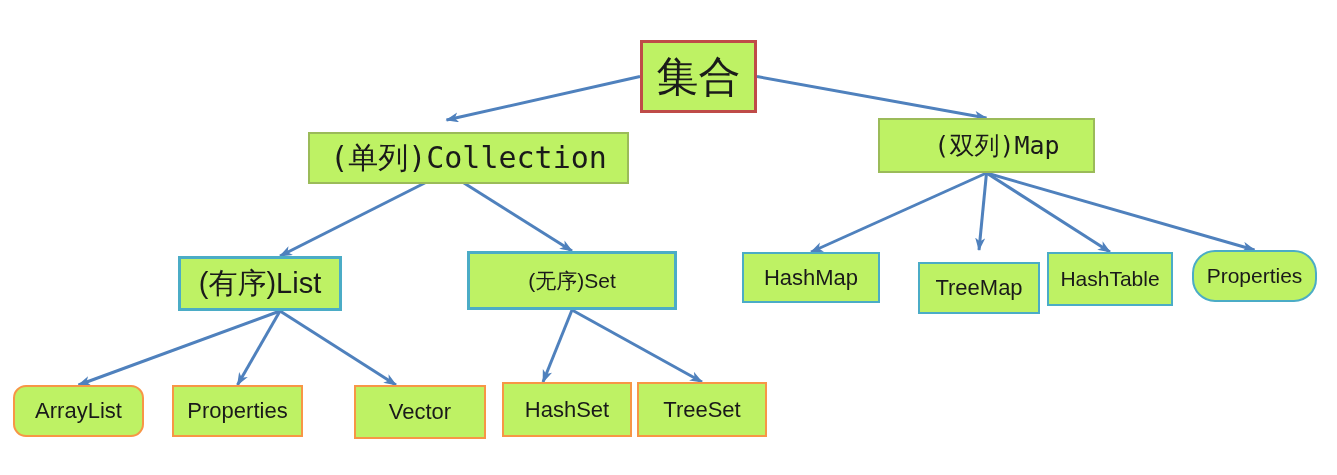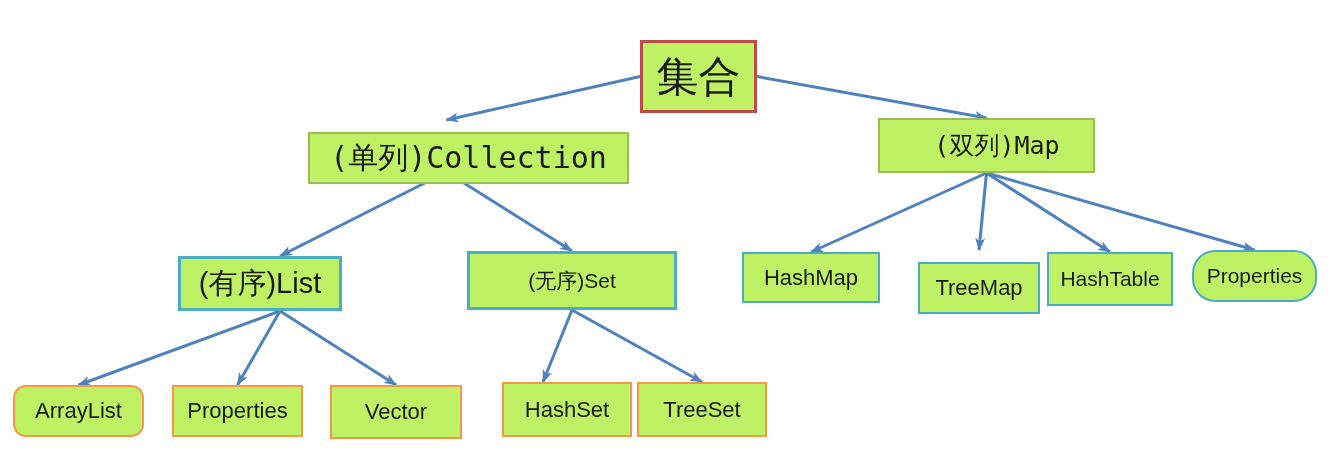--- a/index.html
+++ b/index.html
@@ -78,16 +78,16 @@
   <div class="node" id="n-collection" style="border-color: rgb(155, 187, 89);">(单列)Collection</div>
   <div class="node" id="n-map" style="border-color: rgb(155, 187, 89); padding-left: 21px;">(双列)Map</div>
   <div class="node" id="n-list" style="border-color: rgb(75, 172, 198);">(有序)List</div>
   <div class="node" id="n-set" style="border-color: rgb(75, 172, 198);">(无序)Set</div>
   <div class="node" id="n-hashmap" style="border-color: rgb(75, 172, 198);">HashMap</div>
   <div class="node" id="n-treemap" style="border-color: rgb(75, 172, 198); margin-top: 12px;">TreeMap</div>
   <div class="node" id="n-hashtable" style="border-color: rgb(75, 172, 198);">HashTable</div>
   <div class="node" id="n-properties" style="border-color: rgb(75, 172, 198); border-radius: 23px;">Properties</div>
   <div class="node" id="n-arraylist" style="border-color: rgb(247, 150, 70); border-radius: 13px;">ArrayList</div>
   <div class="node" id="n-linkedlist" style="border-color: rgb(247, 150, 70);">Properties</div>
-  <div class="node" id="n-vector" style="border-color: rgb(247, 150, 70);">Vector</div>
+  <div class="node" id="n-vector" style="border-color: rgb(247, 150, 70); margin-left: 24px;">Vector</div>
   <div class="node" id="n-hashset" style="border-color: rgb(247, 150, 70);">HashSet</div>
   <div class="node" id="n-treeset" style="border-color: rgb(247, 150, 70);">TreeSet</div>
 </div>
 
 </body></html>

